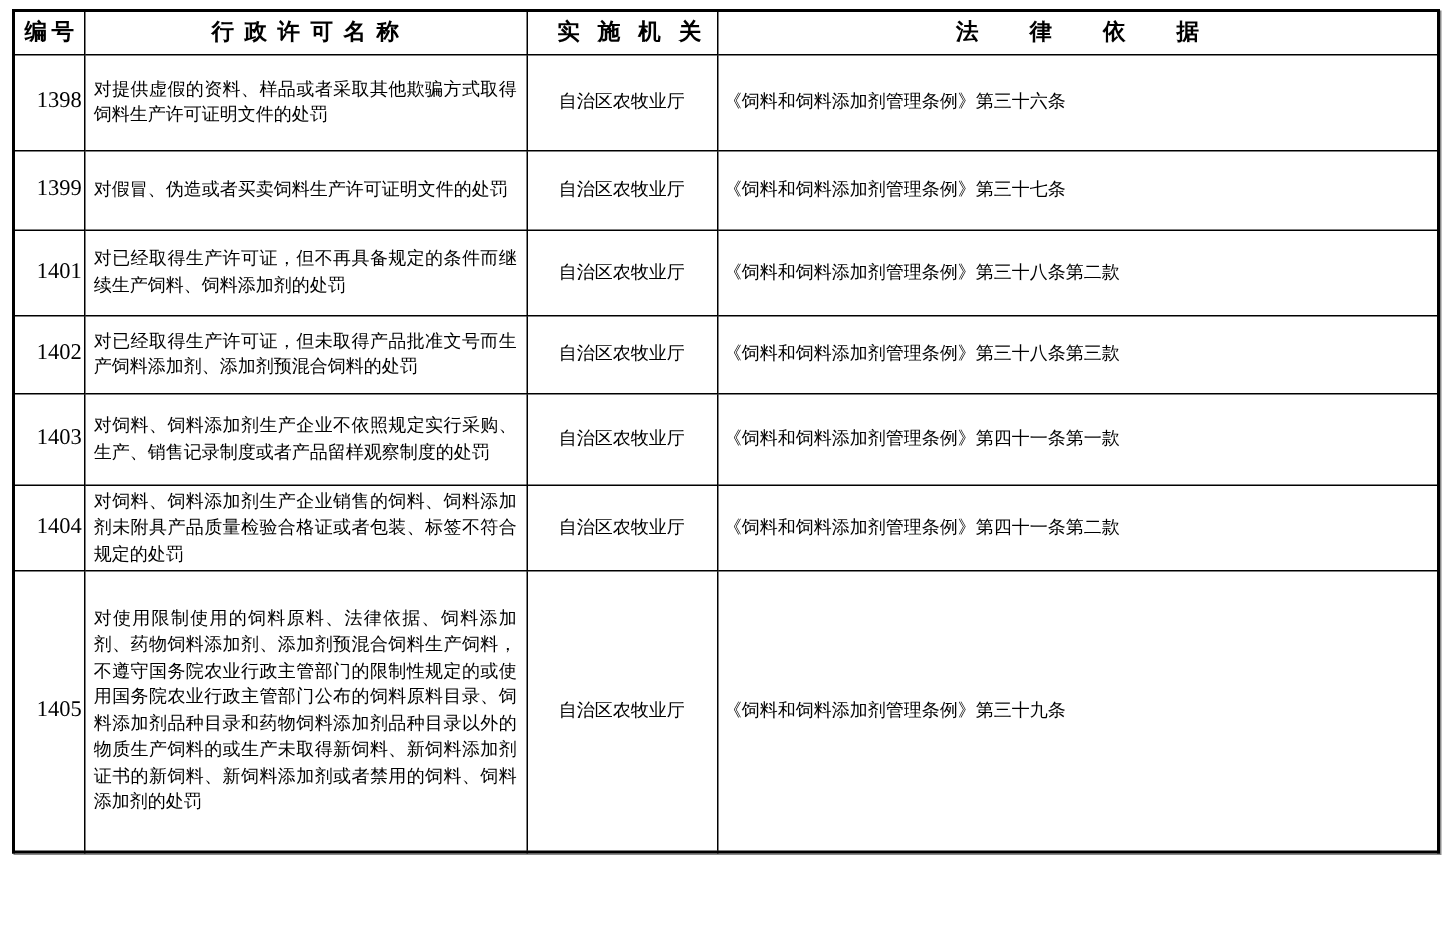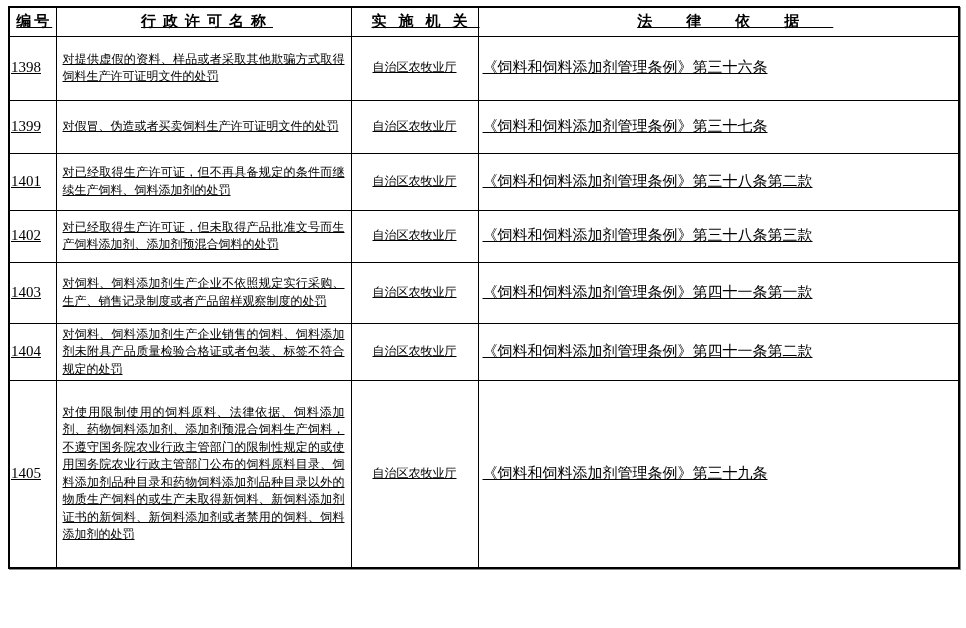--- a/index.html
+++ b/index.html
@@ -25,21 +25,21 @@
     top: 6px;
     width: 950px;
     border-collapse: collapse;
     table-layout: fixed;
     background: #ffffff;
     box-shadow: 1px 1px 0 #8a8a8a;
   }
   table.permits, table.permits th, table.permits td {
     border: 1px solid #000000;
   }
-  table.permits { border-width: 2px; text-decoration: underline; }
+  table.permits { border-width: 2px; }
 
   col.c-id     { width: 47px;  }
   col.c-name   { width: 295px; }
   col.c-agency { width: 127px; }
   col.c-legal  { width: 481px; }
 
   th {
     font-weight: bold;
     font-size: 15px;
     text-align: center;
@@ -52,39 +52,39 @@
   th.h-agency { letter-spacing: 12px; padding-left: 20px; text-align: center; }
   th.h-legal  { letter-spacing: 34px; padding-left: 34px; }
 
   td {
     font-size: 12px;
     line-height: 17.5px;
     vertical-align: middle;
     padding: 2px 4px;
   }
   td.cell-id {
-    text-align: left;
+    text-align: right;
     font-size: 15px;
     padding: 2px 1px;
   }
   td.cell-name {
     text-align: justify;
     text-justify: inter-character;
     text-align-last: left;
     padding: 2px 6px;
   }
   td.cell-agency {
     text-align: center;
     font-size: 12px;
     padding: 2px 2px;
     white-space: nowrap;
   }
   td.cell-legal {
     text-align: left;
-    font-size: 15px;
+    font-size: 12px;
     padding: 2px 4px 2px 4px;
     white-space: nowrap;
   }
 
   tr.hrow   { height: 29px;  }
   tr.r-1398 { height: 64px;  }
   tr.r-1399 { height: 53px;  }
   tr.r-1400 { height: 52px;  }
   tr.r-1401 { height: 57px;  }
   tr.r-1402 { height: 52px;  }

